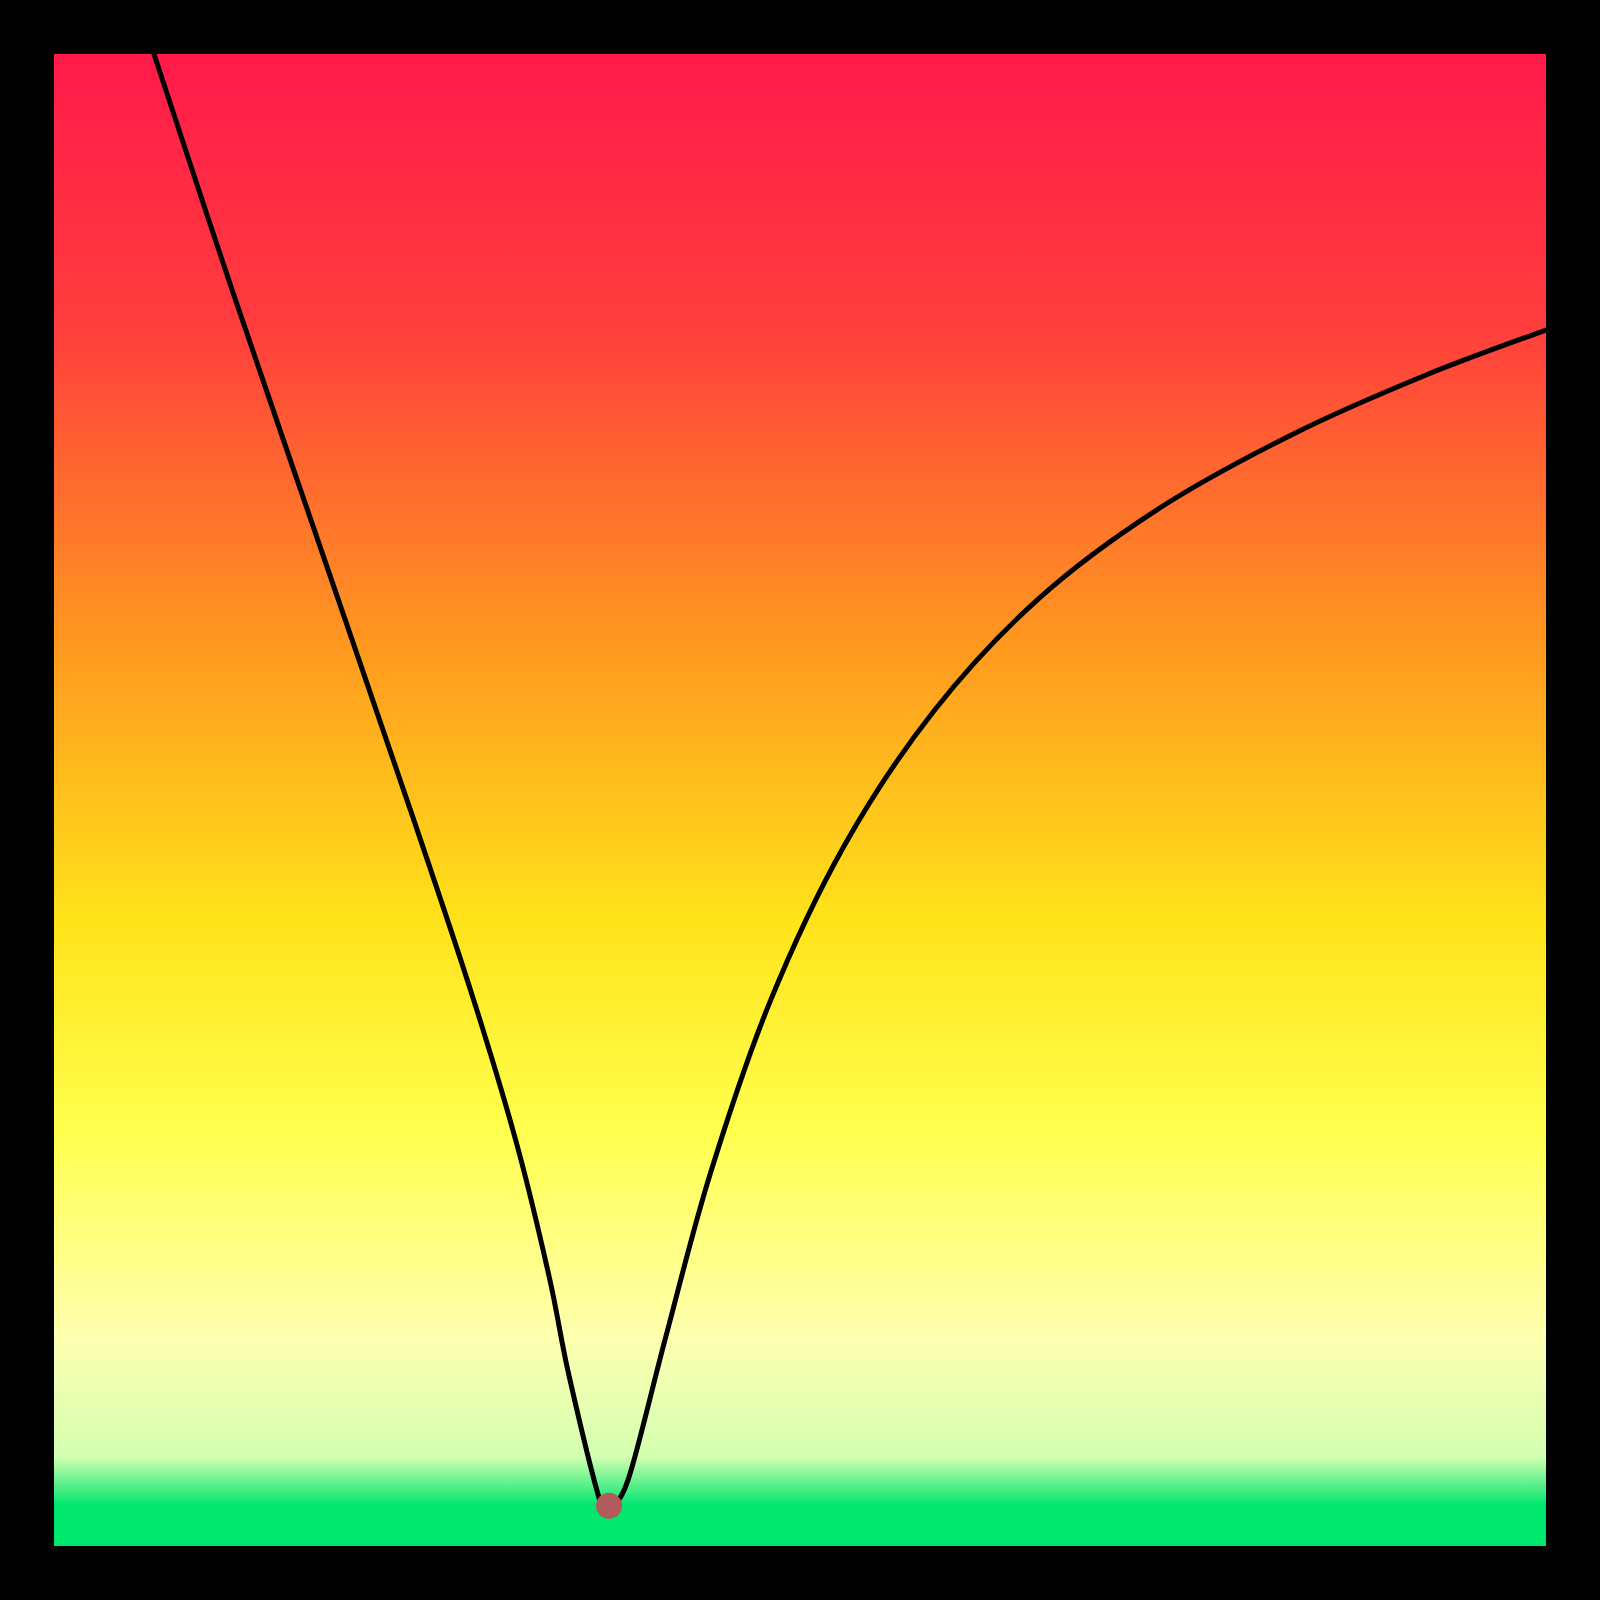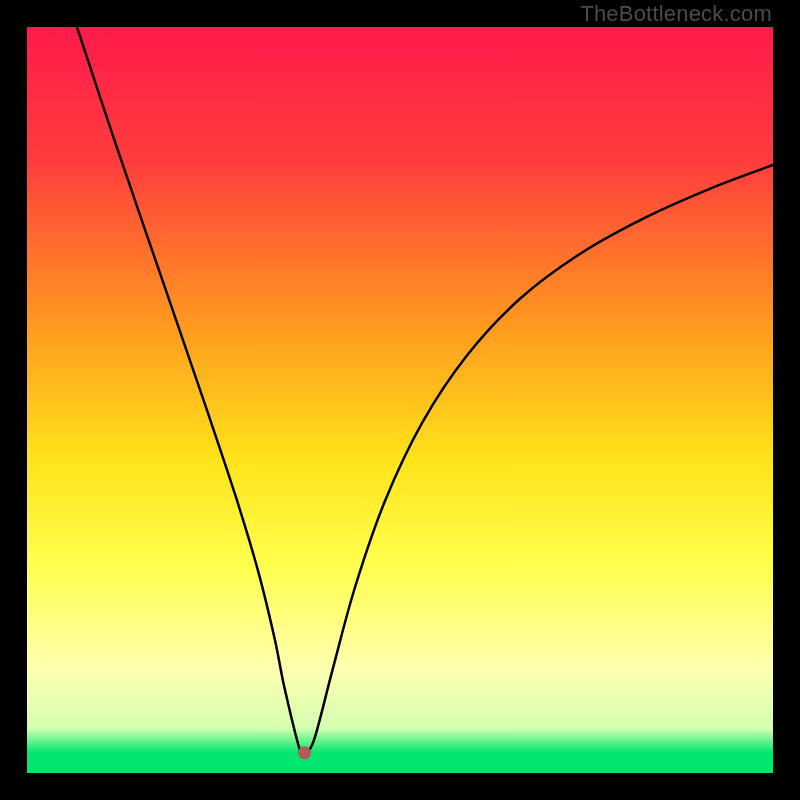--- a/index.html
+++ b/index.html
@@ -36,21 +36,20 @@
   .plot-area svg {
     display: block;
     width: 746px;
     height: 746px;
   }
 </style>
 </head>
 <body>
 
 <div class="frame">
-  <div class="watermark">TheBottleneck.com</div>
   <div class="plot-area">
     <svg id="plot-svg" viewBox="0 0 746 746">
         <defs>
           <linearGradient id="bg-grad" x1="0" y1="0" x2="0" y2="1">
             <stop offset="0%" stop-color="#ff1a4b"></stop>
             <stop offset="18%" stop-color="#ff3d3d"></stop>
             <stop offset="40%" stop-color="#ff9a1f"></stop>
             <stop offset="58%" stop-color="#ffe31a"></stop>
             <stop offset="72%" stop-color="#ffff4d"></stop>
             <stop offset="86%" stop-color="#ffffb0"></stop>

